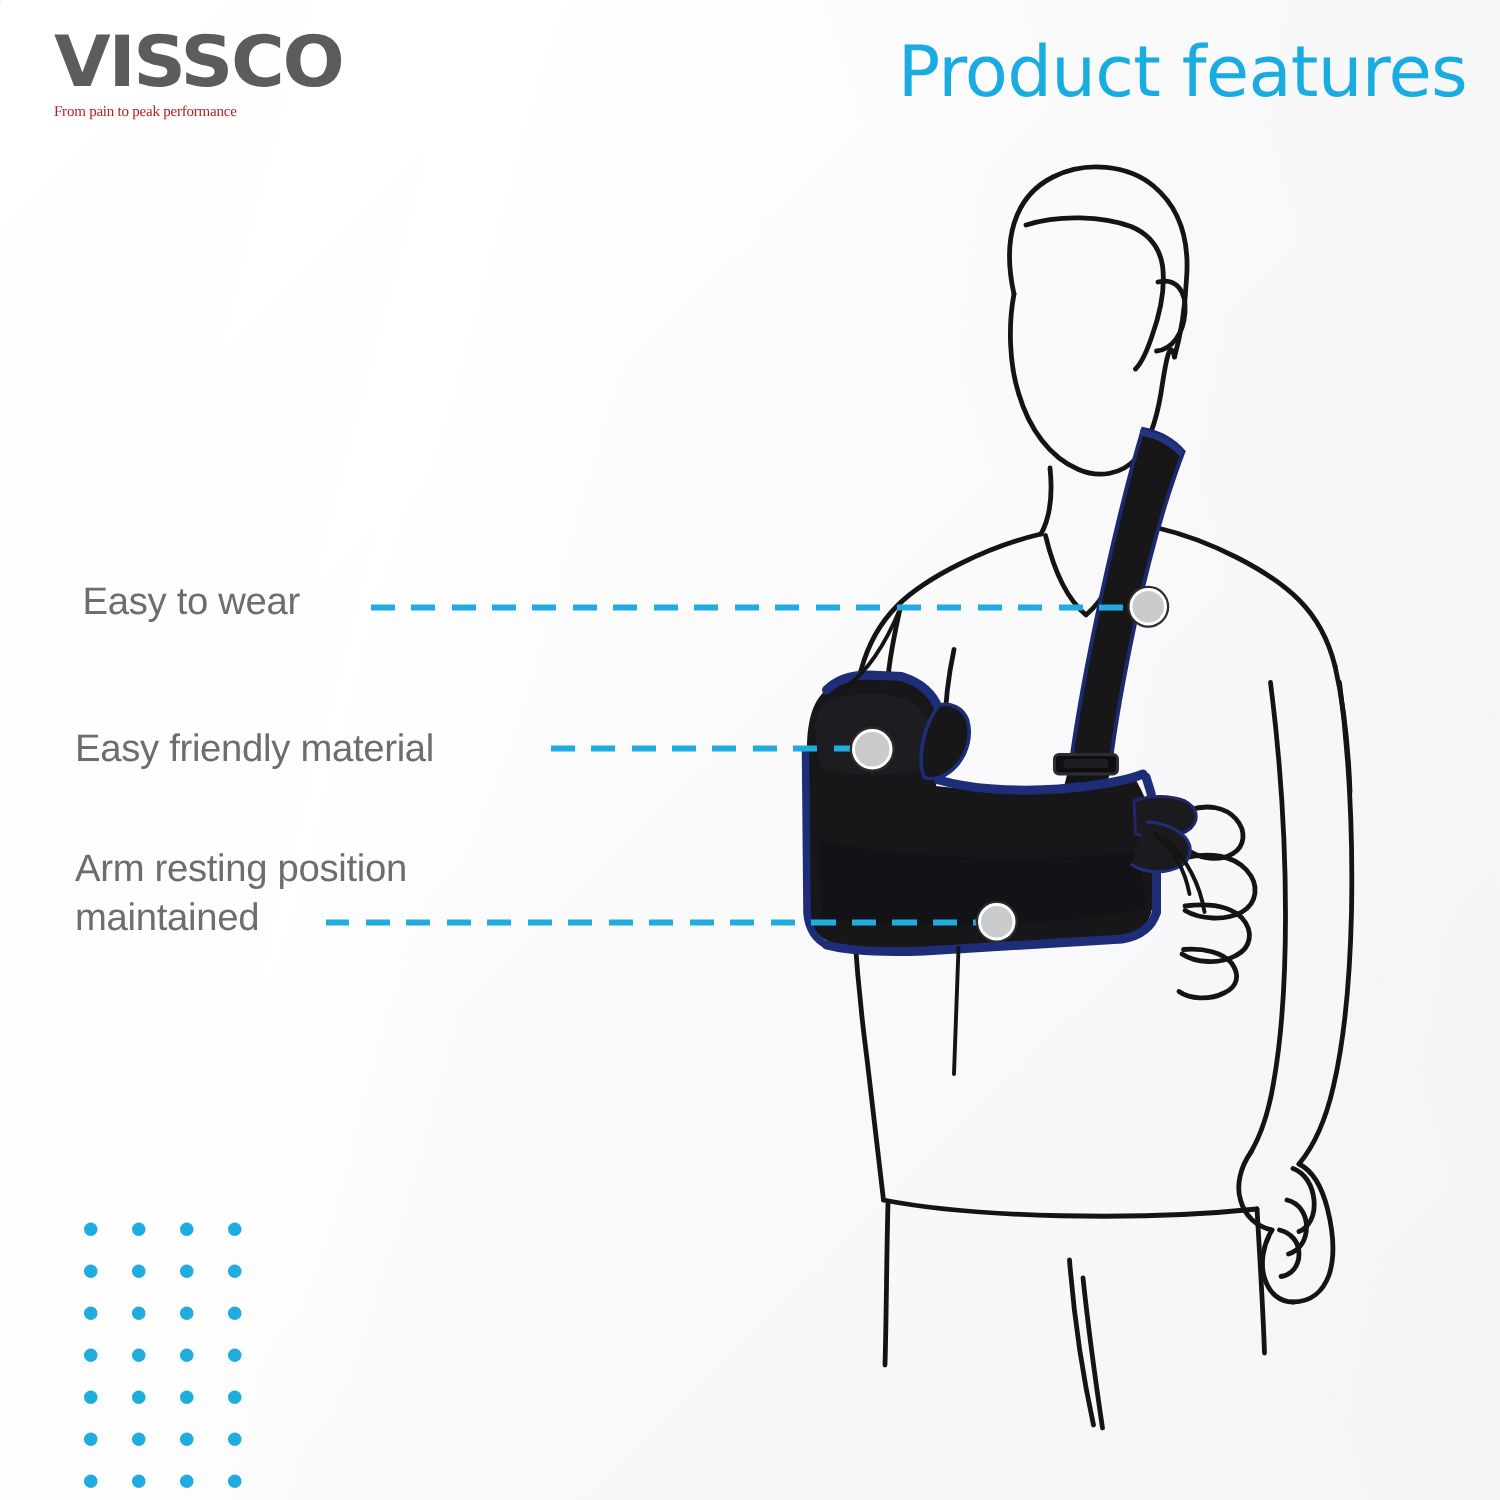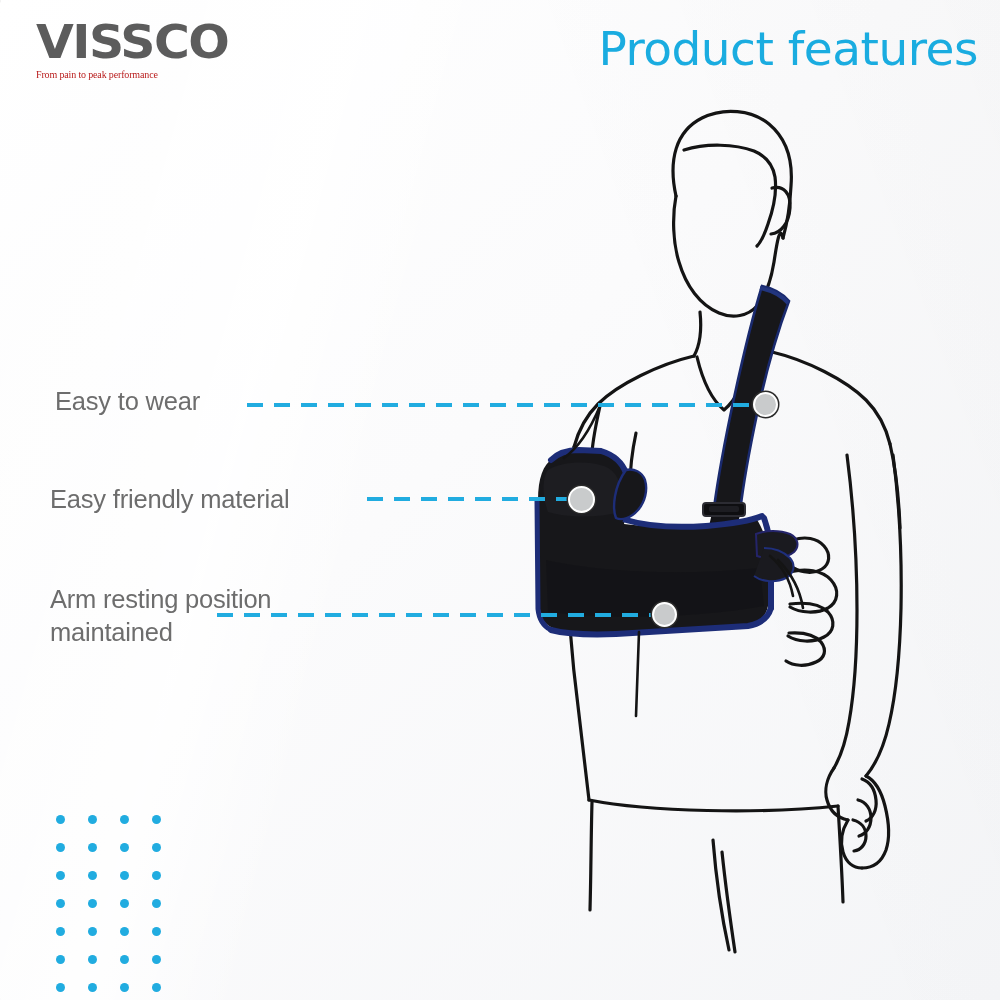--- a/index.html
+++ b/index.html
@@ -50,21 +50,21 @@
   }
 
   
   .callout-label{
     position:absolute;
     font-size:25.5px; color:#6d6d6d; line-height:1.28;
     white-space:pre-line; letter-spacing:-0.2px;
   }
   #callout-0{ left:55px; top:385px; }
   #callout-1{ left:50px; top:483px; }
-  #callout-2{ left:50px; top:563px;margin-top:20px; }
+  #callout-2{ left:50px; top:563px; }
 
   
   .leader{ position:absolute; height:4px; }
   .leader .dash{
     position:absolute; inset:0;
     background:repeating-linear-gradient(to right,
       var(--c) 0 16px, rgba(0,0,0,0) 16px 27px);
   }
 
   

